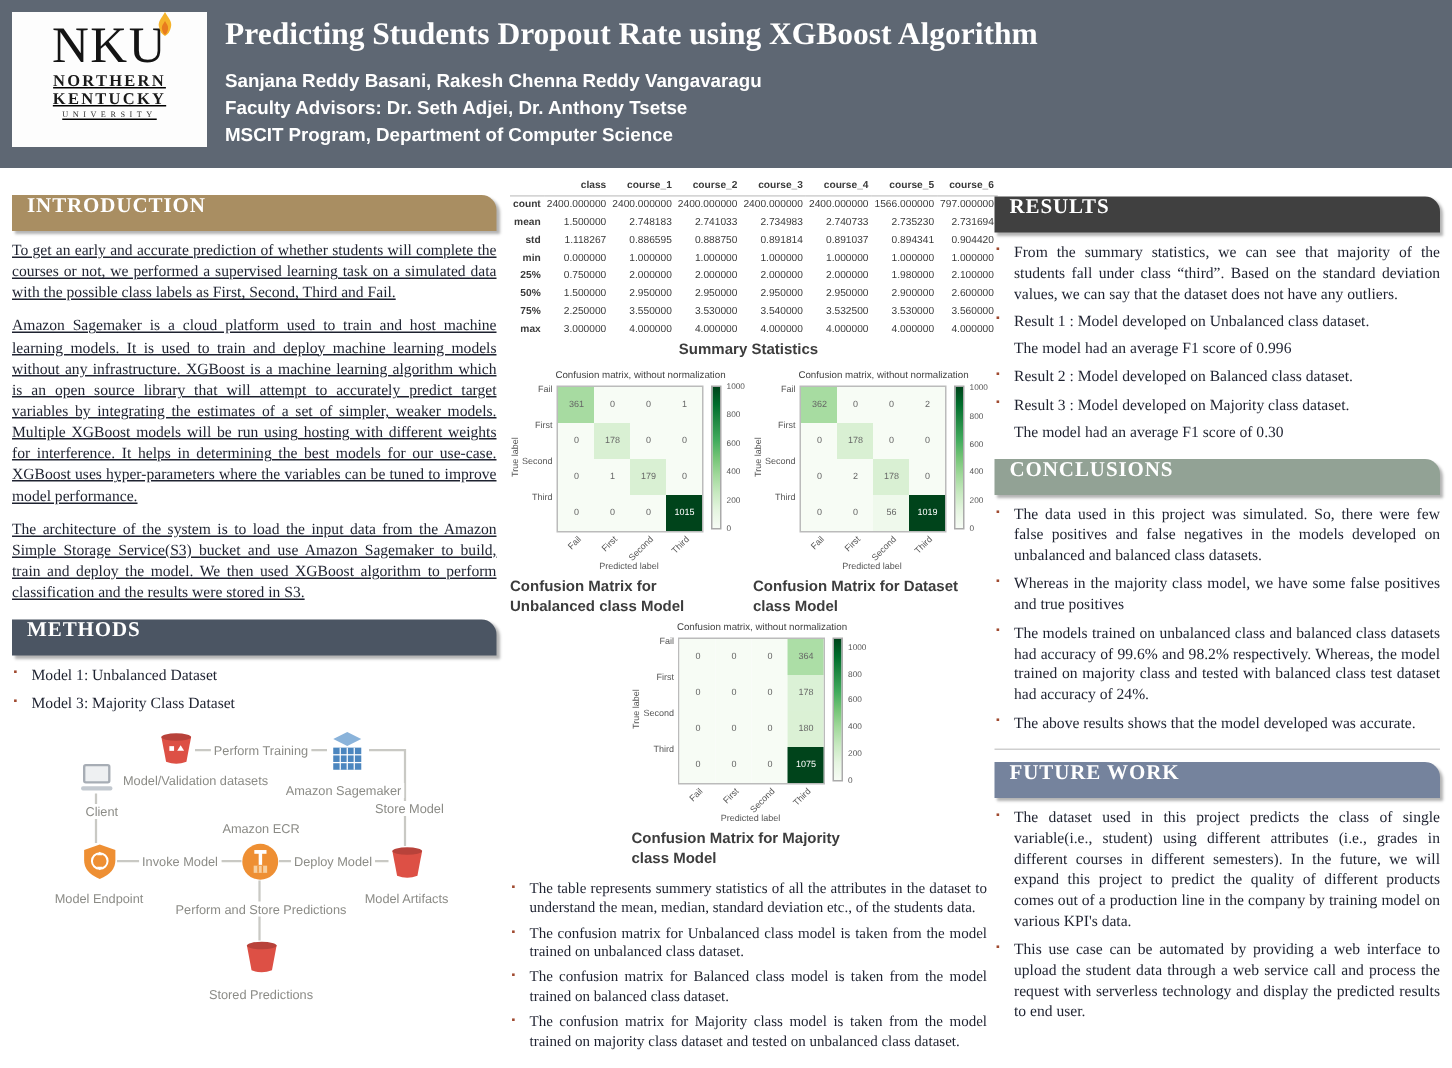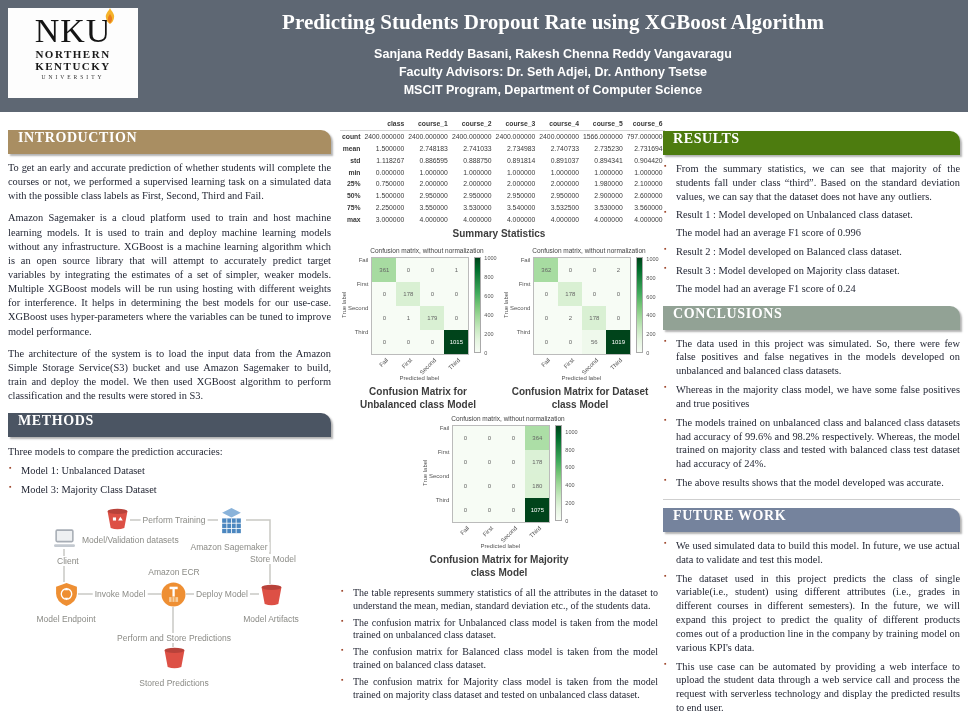--- a/index.html
+++ b/index.html
@@ -5,45 +5,45 @@
   :root{
     --c-band:#5e6773; --c-intro:#a98e62; --c-methods:#4b5563; --c-results:#6d453f;
     --c-conclusions:#92a295; --c-future:#75839d; --c-bullet:#a04a30; --c-text:#1e2230;
   }
   *{box-sizing:border-box; margin:0; padding:0;}
   body{background:#888; font-family:"Liberation Serif", serif;}
   .poster{position:relative; width:968px; height:712px; background:#fff; overflow:hidden; margin:0 auto;}
 
   
   .band{position:absolute; left:0; top:0; width:968px; height:112px; background:var(--c-band);}
-  .logo-card{position:absolute; left:8px; top:8px; width:130px; height:90px; background:#fdfdfd; text-align:center; padding-top:6px;}
+  .logo-card{position:absolute; left:8px; top:8px; width:130px; height:90px; background:#fdfdfd; text-align:center; padding-top:6px;text-decoration:underline;}
   .logo-nku{position:relative; display:inline-block; font:400 34px "Liberation Serif", serif; color:#141414; letter-spacing:1px; line-height:34px;}
   .flame{position:absolute; right:-4px; top:-6px;}
   .logo-l1{font:700 11px "Liberation Serif", serif; letter-spacing:1.5px; color:#191919; line-height:12px;}
   .logo-l2{font:400 5.5px "Liberation Serif", serif; letter-spacing:3px; color:#333; margin-top:2px;}
-  .head-text{position:absolute; left:150px; right:12px; top:10px; text-align:center; color:#fff;}
+  .head-text{position:absolute; left:150px; right:12px; top:10px; text-align:left; color:#fff;}
   .head-text h1{font:700 21px "Liberation Serif", serif; margin-bottom:12px;}
   .sub{font:700 12.5px "Liberation Sans", sans-serif; margin:4px 0;}
 
   
   .col{position:absolute; top:130px;}
   .col-left{left:8px; width:323px;}
   .col-mid{left:340px; top:118px; width:318px;}
   .col-right{left:663px; top:131px; width:297px;}
 
   .secbar{height:24px; line-height:24px; padding-left:10px; color:#fff;
     font:700 14px "Liberation Serif", serif; letter-spacing:.6px;
     border-radius:0 10px 0 0; box-shadow:2px 2px 2px rgba(0,0,0,.3); margin-bottom:7px;}
   .intro-bar{background:var(--c-intro);}
   .methods-bar{background:var(--c-methods); margin-top:10px;}
   .results-bar{background:var(--c-results);}
   .conclusions-bar{background:var(--c-conclusions); margin-top:10px;}
   .future-bar{background:var(--c-future); margin-top:8px;}
 
-  .para-block p{font:10.4px/1.36 "Liberation Serif", serif; color:var(--c-text); text-align:justify; margin:5px 0 8px;}
+  .para-block p{font:10.4px/1.36 "Liberation Serif", serif; color:var(--c-text); text-align:justify; margin:5px 0 8px;text-decoration:underline;}
   .lead{font:10.4px/1.36 "Liberation Serif", serif; color:var(--c-text); margin:8px 0 4px;}
 
   ul.bullets{list-style:none;}
   ul.bullets li{position:relative; padding-left:13px; margin:5px 0;
     font:10.4px/1.33 "Liberation Serif", serif; color:var(--c-text);}
   ul.bullets li::before{content:"\25AA"; position:absolute; left:1px; top:0; font-size:7px; color:var(--c-bullet);}
   ul.bullets li .sub-line{margin-top:4px;}
   ul.bullets.justify li{text-align:justify;}
   ul.bullets.tight li{font-size:10px; line-height:1.28; margin:4px 0;}
 
@@ -68,37 +68,37 @@
   .cm-rows span{display:block; height:24px; line-height:24px; font:6px "Liberation Sans", sans-serif; color:#555; text-align:right; padding-right:3px;}
   .cm-grid{display:grid; grid-template-columns:repeat(4,24px); grid-auto-rows:24px; border:0.5px solid #bbb;}
   .cm-grid div{font:6px "Liberation Sans", sans-serif; text-align:center; line-height:24px;}
   .cm-cols{position:relative; height:20px; width:96px;}
   .cm-cols span{position:absolute; top:2px; width:40px; margin-left:-40px; text-align:right;
     font:6px "Liberation Sans", sans-serif; color:#555; transform:rotate(-45deg); transform-origin:100% 0;}
   .cm-xlab{width:96px; text-align:center; font:6px "Liberation Sans", sans-serif; color:#555;}
   .cm-cbar{position:relative; margin-left:5px; width:26px; height:96px;}
   .cb-g{width:7px; height:96px; border:0.5px solid #aaa;}
   .cm-cbar span{position:absolute; left:10px; font:5.5px "Liberation Sans", sans-serif; color:#555;}
-  .cm-caption{font:700 10px "Liberation Sans", sans-serif; color:#3d3d3d; text-align:center; margin-top:5px; line-height:1.25;}
+  .cm-caption{font:700 10px "Liberation Sans", sans-serif; color:#3d3d3d; text-align:left; margin-top:5px; line-height:1.25;}
 
   
   .diagram{position:relative; height:194px; margin-top:6px;}
   .dg-lines{position:absolute; left:0; top:0;}
   .dg-icon{position:absolute;}
   .dgl{position:absolute; font:8.5px "Liberation Sans", sans-serif; color:#8b8b86; background:#fff; padding:0 2px; white-space:nowrap;}
   .dgl.ctr{transform:translateX(-50%);}
   .i-bucket1{left:98px; top:5px;} .i-sagemaker{left:210px; top:4px;}
   .i-client{left:45px; top:26px;} .i-shield{left:47px; top:79px;}
   .i-ecr{left:153px; top:79px;} .i-bucket2{left:252px; top:81px;} .i-bucket3{left:155px; top:144px;}
   .l-perform{left:166px; top:12px;} .l-sage{left:221px; top:39px;}
   .l-store{left:240px; top:51px;} .l-trainval{left:72px; top:32px;}
   .l-client{left:47px; top:53px;} .l-ecr{left:166px; top:64px;}
   .l-invoke{left:112px; top:86px;} .l-deploy{left:214px; top:86px;}
   .l-endpoint{left:58px; top:111px;} .l-artifacts{left:263px; top:111px;}
-  .l-perfstore{left:166px; top:130px;} .l-storedp{left:166px; top:175px;}
+  .l-perfstore{left:166px; top:118px;} .l-storedp{left:166px; top:175px;}
 </style>
 </head>
 <body>
 
 <div class="poster">
 
   <header class="band">
     <div class="logo-card">
       <div class="logo-nku">
         <span>NKU</span>
@@ -125,21 +125,20 @@
     </div>
     <div class="para-block">
         <p>To get an early and accurate prediction of whether students will complete the courses or not, we performed a supervised learning task on a simulated data with the possible class labels as First, Second, Third and Fail.</p>
         <p>Amazon Sagemaker is a cloud platform used to train and host machine learning models. It is used to train and deploy machine learning models without any infrastructure. XGBoost is a machine learning algorithm which is an open source library that will attempt to accurately predict target variables by integrating the estimates of a set of simpler, weaker models. Multiple XGBoost models will be run using hosting with different weights for interference. It helps in determining the best models for our use-case. XGBoost uses hyper-parameters where the variables can be tuned to improve model performance.</p>
         <p>The architecture of the system is to load the input data from the Amazon Simple Storage Service(S3) bucket and use Amazon Sagemaker to build, train and deploy the model. We then used XGBoost algorithm to perform classification and the results were stored in S3.</p>
       </div>
 
     <div class="secbar methods-bar" style="background: rgb(75, 85, 99);">
       <span>METHODS</span>
     </div>
-    <p class="lead">Three models to compare the prediction accuracies:</p>
     <ul class="bullets">
         <li>Model 1: Unbalanced Dataset</li>
         <li>Model 3: Majority Class Dataset</li>
       </ul>
 
     <div class="diagram">
       <svg class="dg-lines" width="323" height="194" viewBox="0 0 323 194">
         <g fill="none" stroke="#c9c9c4" stroke-width="1.5">
           <path d="M122 17 H210"></path>
           <path d="M238 17 H262 V81"></path>
@@ -461,45 +460,44 @@
 
     <ul class="bullets justify tight" style="margin-top:8px;">
         <li>The table represents summery statistics of all the attributes in the dataset to understand the mean, median, standard deviation etc., of the students data.</li>
         <li>The confusion matrix for Unbalanced class model is taken from the model trained on unbalanced class dataset.</li>
         <li>The confusion matrix for Balanced class model is taken from the model trained on balanced class dataset.</li>
         <li>The confusion matrix for Majority class model is taken from the model trained on majority class dataset and tested on unbalanced class dataset.</li>
       </ul>
   </div>
 
   <div class="col col-right">
-    <div class="secbar results-bar" style="background: #4d7c0f;">
+    <div class="secbar results-bar" style="background: #404040;">
       <span>RESULTS</span>
     </div>
     <ul class="bullets justify">
         <li><span>From the summary statistics, we can see that majority of the students fall under class “third”. Based on the standard deviation values, we can say that the dataset does not have any outliers.</span></li>
         <li><span>Result 1 : Model developed on Unbalanced class dataset.</span><div class="sub-line">The model had an average F1 score of 0.996</div></li>
         <li><span>Result 2 : Model developed on Balanced class dataset.</span></li>
-        <li><span>Result 3 : Model developed on Majority class dataset.</span><div class="sub-line">The model had an average F1 score of 0.24</div></li>
+        <li><span>Result 3 : Model developed on Majority class dataset.</span><div class="sub-line">The model had an average F1 score of 0.30</div></li>
       </ul>
 
     <div class="secbar conclusions-bar" style="background: rgb(146, 162, 149);">
       <span>CONCLUSIONS</span>
     </div>
     <ul class="bullets justify">
         <li>The data used in this project was simulated. So, there were few false positives and false negatives in the models developed on unbalanced and balanced class datasets.</li>
         <li>Whereas in the majority class model, we have some false positives and true positives</li>
         <li>The models trained on unbalanced class and balanced class datasets had accuracy of 99.6% and 98.2% respectively. Whereas, the model trained on majority class and tested with balanced class test dataset had accuracy of 24%.</li>
         <li>The above results shows that the model developed was accurate.</li>
       </ul>
 
     <hr class="divider">
 
     <div class="secbar future-bar" style="background: rgb(117, 131, 157);">
       <span>FUTURE WORK</span>
     </div>
     <ul class="bullets justify">
-        <li>We used simulated data to build this model. In future, we use actual data to validate and test this model.</li>
         <li>The dataset used in this project predicts the class of single variable(i.e., student) using different attributes (i.e., grades in different courses in different semesters). In the future, we will expand this project to predict the quality of different products comes out of a production line in the company by training model on various KPI's data.</li>
         <li>This use case can be automated by providing a web interface to upload the student data through a web service call and process the request with serverless technology and display the predicted results to end user.</li>
       </ul>
   </div>
 
 </div>
 
 </body></html>

